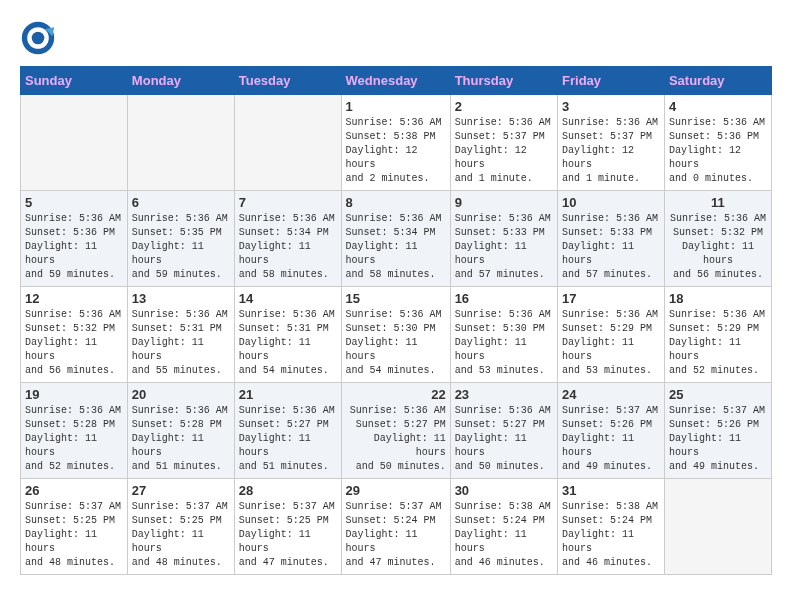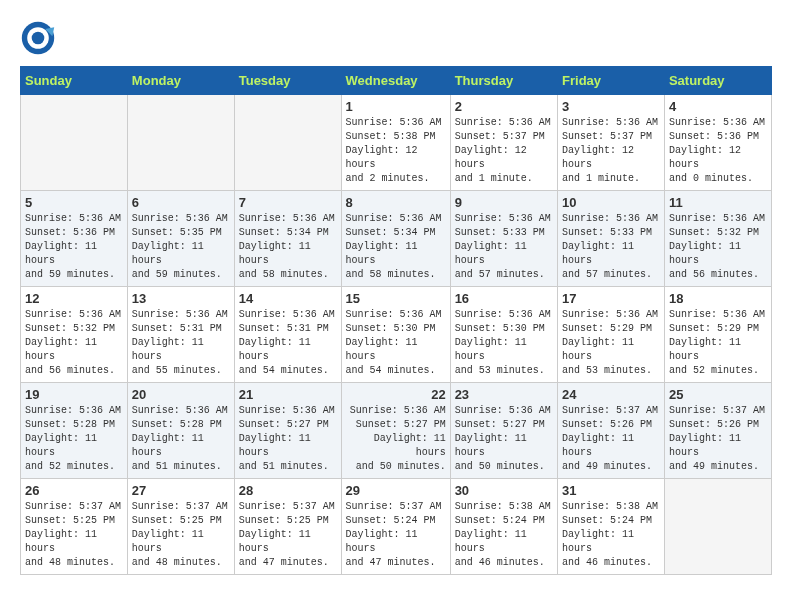--- a/index.html
+++ b/index.html
@@ -53,21 +53,21 @@
       font-size: 16px;
       color: #555;
     }
     .calendar {
       width: 100%;
       border-collapse: collapse;
       border: 1px solid #ccc;
     }
     .calendar th {
       background-color: #1a5fa8;
-      color: #bef264;
+      color: #f0abfc;
       font-size: 13px;
       font-weight: bold;
       padding: 6px 4px;
       text-align: left;
       border: 1px solid #1a5fa8;
     }
     .calendar td {
       vertical-align: top;
       border: 1px solid #ccc;
       padding: 4px;
@@ -205,21 +205,21 @@
 Daylight: 11 hours
 and 57 minutes.</div>
           </td>
           <td style="background-color: rgb(240, 244, 248);">
             <span class="day-num">10</span>
             <div class="day-info" style="white-space: pre-line;">Sunrise: 5:36 AM
 Sunset: 5:33 PM
 Daylight: 11 hours
 and 57 minutes.</div>
           </td>
-          <td style="background-color: rgb(240, 244, 248);">
+          <td style="background-color: rgb(240, 244, 248); text-align: center;">
             <span class="day-num">11</span>
             <div class="day-info" style="white-space: pre-line;">Sunrise: 5:36 AM
 Sunset: 5:32 PM
 Daylight: 11 hours
 and 56 minutes.</div>
           </td>
         </tr>
         <tr>
           <td style="background-color: rgb(255, 255, 255);">
             <span class="day-num">12</span>

